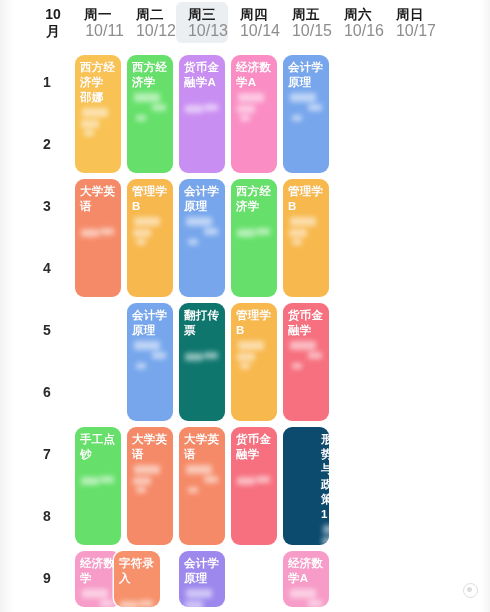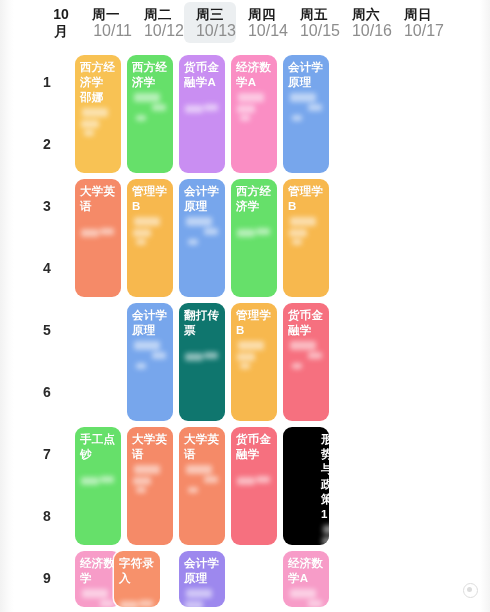--- a/index.html
+++ b/index.html
@@ -32,21 +32,21 @@
   .right-edge {
     position: absolute;
     right: 0; top: 0;
     width: 10px; height: 612px;
     background: linear-gradient(to left, #f4f4f4 0%, #ffffff 100%);
   }
 
   
   .header {
     position: absolute;
-    left: 8px; top: 0;
+    left: 0; top: 0;
     width: 394px;
     height: 48px;
   }
   .month-cell {
     position: absolute;
     left: 36px; top: 6px;
     width: 34px;
     text-align: center;
     color: #1b1b1b;
     font-weight: bold;
@@ -352,21 +352,21 @@
             <i style="left: 4px; top: 22px; width: 10px; height: 6px;"></i>
           </div>
         </div>
         <div class="card" style="left: 231px; width: 46px; top: 379px; height: 118px; background: rgb(246, 112, 127);">
           <span class="ttl">货币金融学</span>
           <div class="blurline">
             <i style="left: 1px; top: 12px; width: 18px; height: 8px;"></i>
             <i style="left: 20px; top: 11px; width: 14px; height: 7px;"></i>
           </div>
         </div>
-        <div class="card" style="left: 283px; width: 46px; top: 379px; height: 118px; background: #000000; padding-left: 38px;">
+        <div class="card" style="left: 283px; width: 46px; top: 379px; height: 118px; background: #0c4a6e; padding-left: 38px;">
           <span class="ttl">形势与政策1</span>
           <div class="blurline">
             <i style="left: 2px; top: 0px; width: 26px; height: 9px;"></i>
             <i style="left: 1px; top: 12px; width: 18px; height: 8px;"></i>
             <i style="left: 4px; top: 22px; width: 10px; height: 6px;"></i>
           </div>
         </div>
         <div class="card" style="left: 75px; width: 46px; top: 503px; height: 56px; background: rgb(247, 156, 200);">
           <span class="ttl">经济数学</span>
           <div class="blurline">

